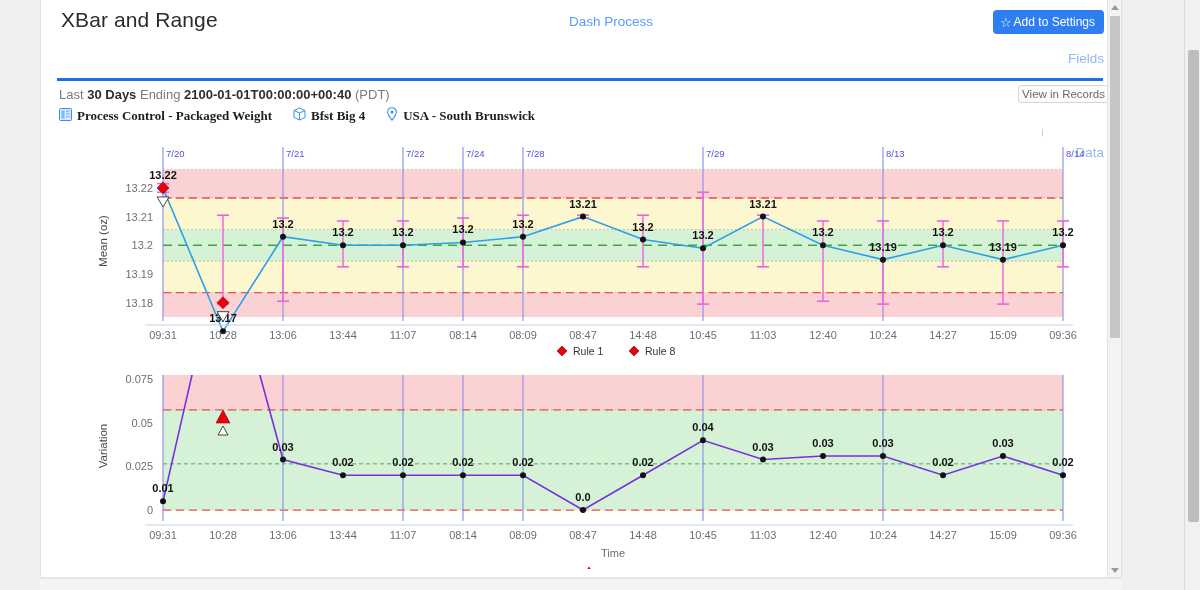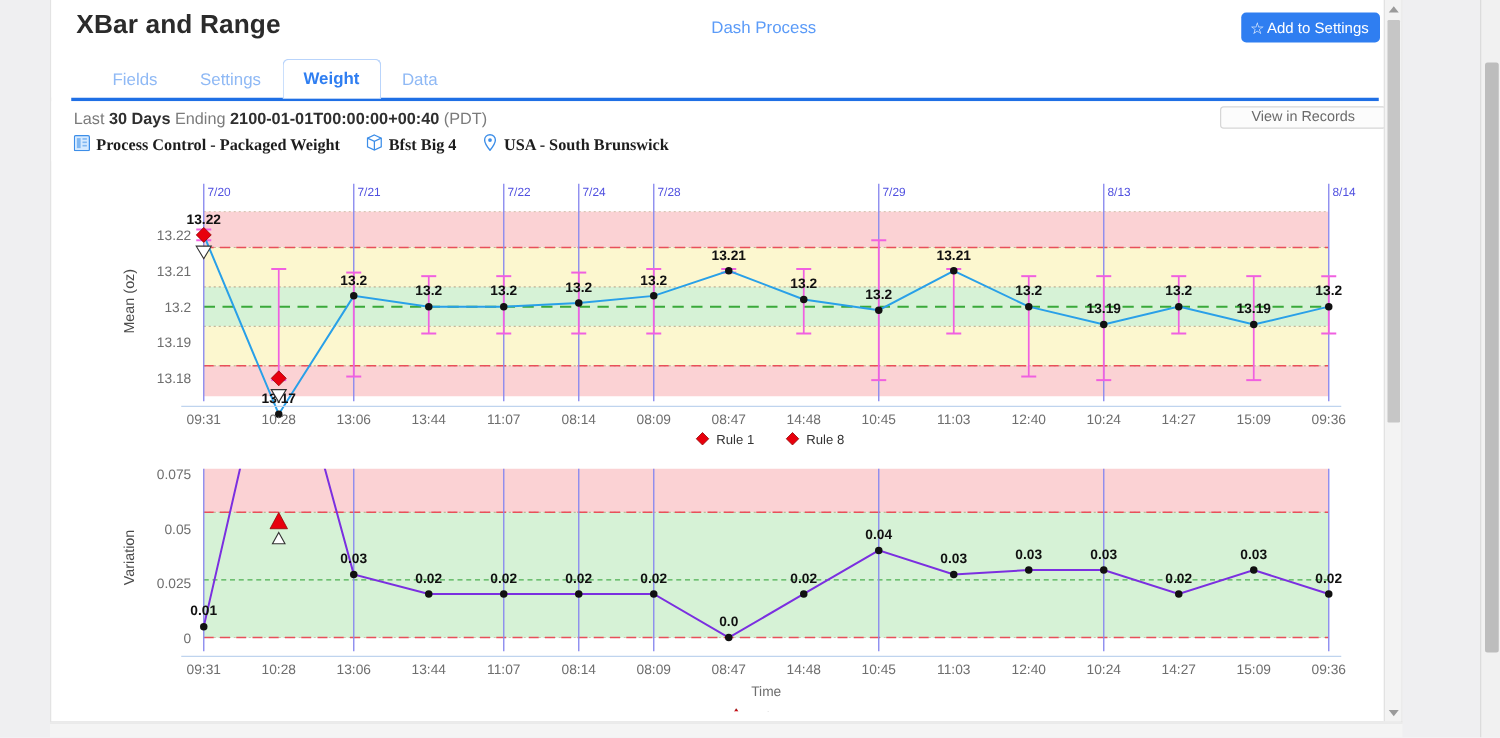--- a/index.html
+++ b/index.html
@@ -26,21 +26,21 @@
     overflow: hidden;
   }
   
   .header {
     position: relative;
     height: 42px;
     background: #fff;
   }
   .page-title {
     position: absolute; left: 20px; top: 8px;
-    font-size: 21px; color: #2b2b2b; font-weight: 700;
+    font-size: 21px; color: #2b2b2b; font-weight: 400;
     letter-spacing: .1px;
   }
   .dash-builder {
     position: absolute; left: 528px; top: 14px;
     font-size: 13.5px; color: #5b9bf8;
   }
   .fav-btn {
     position: absolute; right: 17px; top: 10px;
     background: #2f7ef1;
     color: #fff;
@@ -54,20 +54,21 @@
   }
   .fav-btn .star { font-size: 13px; line-height: 1; }
   
   .tabs {
     position: relative;
     height: 36px;
     background: #fff;
     padding-left: 32px;
     display: flex;
     align-items: flex-end;
+    flex-direction: column;
   }
   .tab {
     font-size: 13.5px;
     color: #8fb9f5;
     padding: 7px 16px 8px 16px;
     cursor: pointer;
     border: 1px solid transparent;
     border-bottom: none;
     position: relative;
     top: 1px;
@@ -100,21 +101,21 @@
     font-size: 13px; color: #1d1d1d; font-weight: bold;
     display: flex; align-items: center; gap: 5px; font-family: Liberation Serif, serif;
   }
   .info-sep { display: inline-block; width: 11px; }
   .view-records {
     position: absolute; right: 12px; top: 4px;
     font-size: 11.5px; color: #6a6a6a;
     border: 1px solid #d6d6d6;
     border-radius: 3px;
     background: #fcfcfc;
-    padding: 2px 24px;
+    padding: 2px 3px;
     cursor: pointer;
   }
   .ico { display: inline-block; vertical-align: -2px; }
   
   .charts { position: relative; width: 1060px; height: 440px; }
   svg.plot { display: block; }
   text { font-family: "Liberation Sans", sans-serif; }
   .axlabel { font-size: 11px; fill: #6e6e6e; }
   .axtitle { font-size: 11.5px; fill: #4a4a4a; }
   .datelbl { font-size: 9.5px; fill: #5050e0; }

